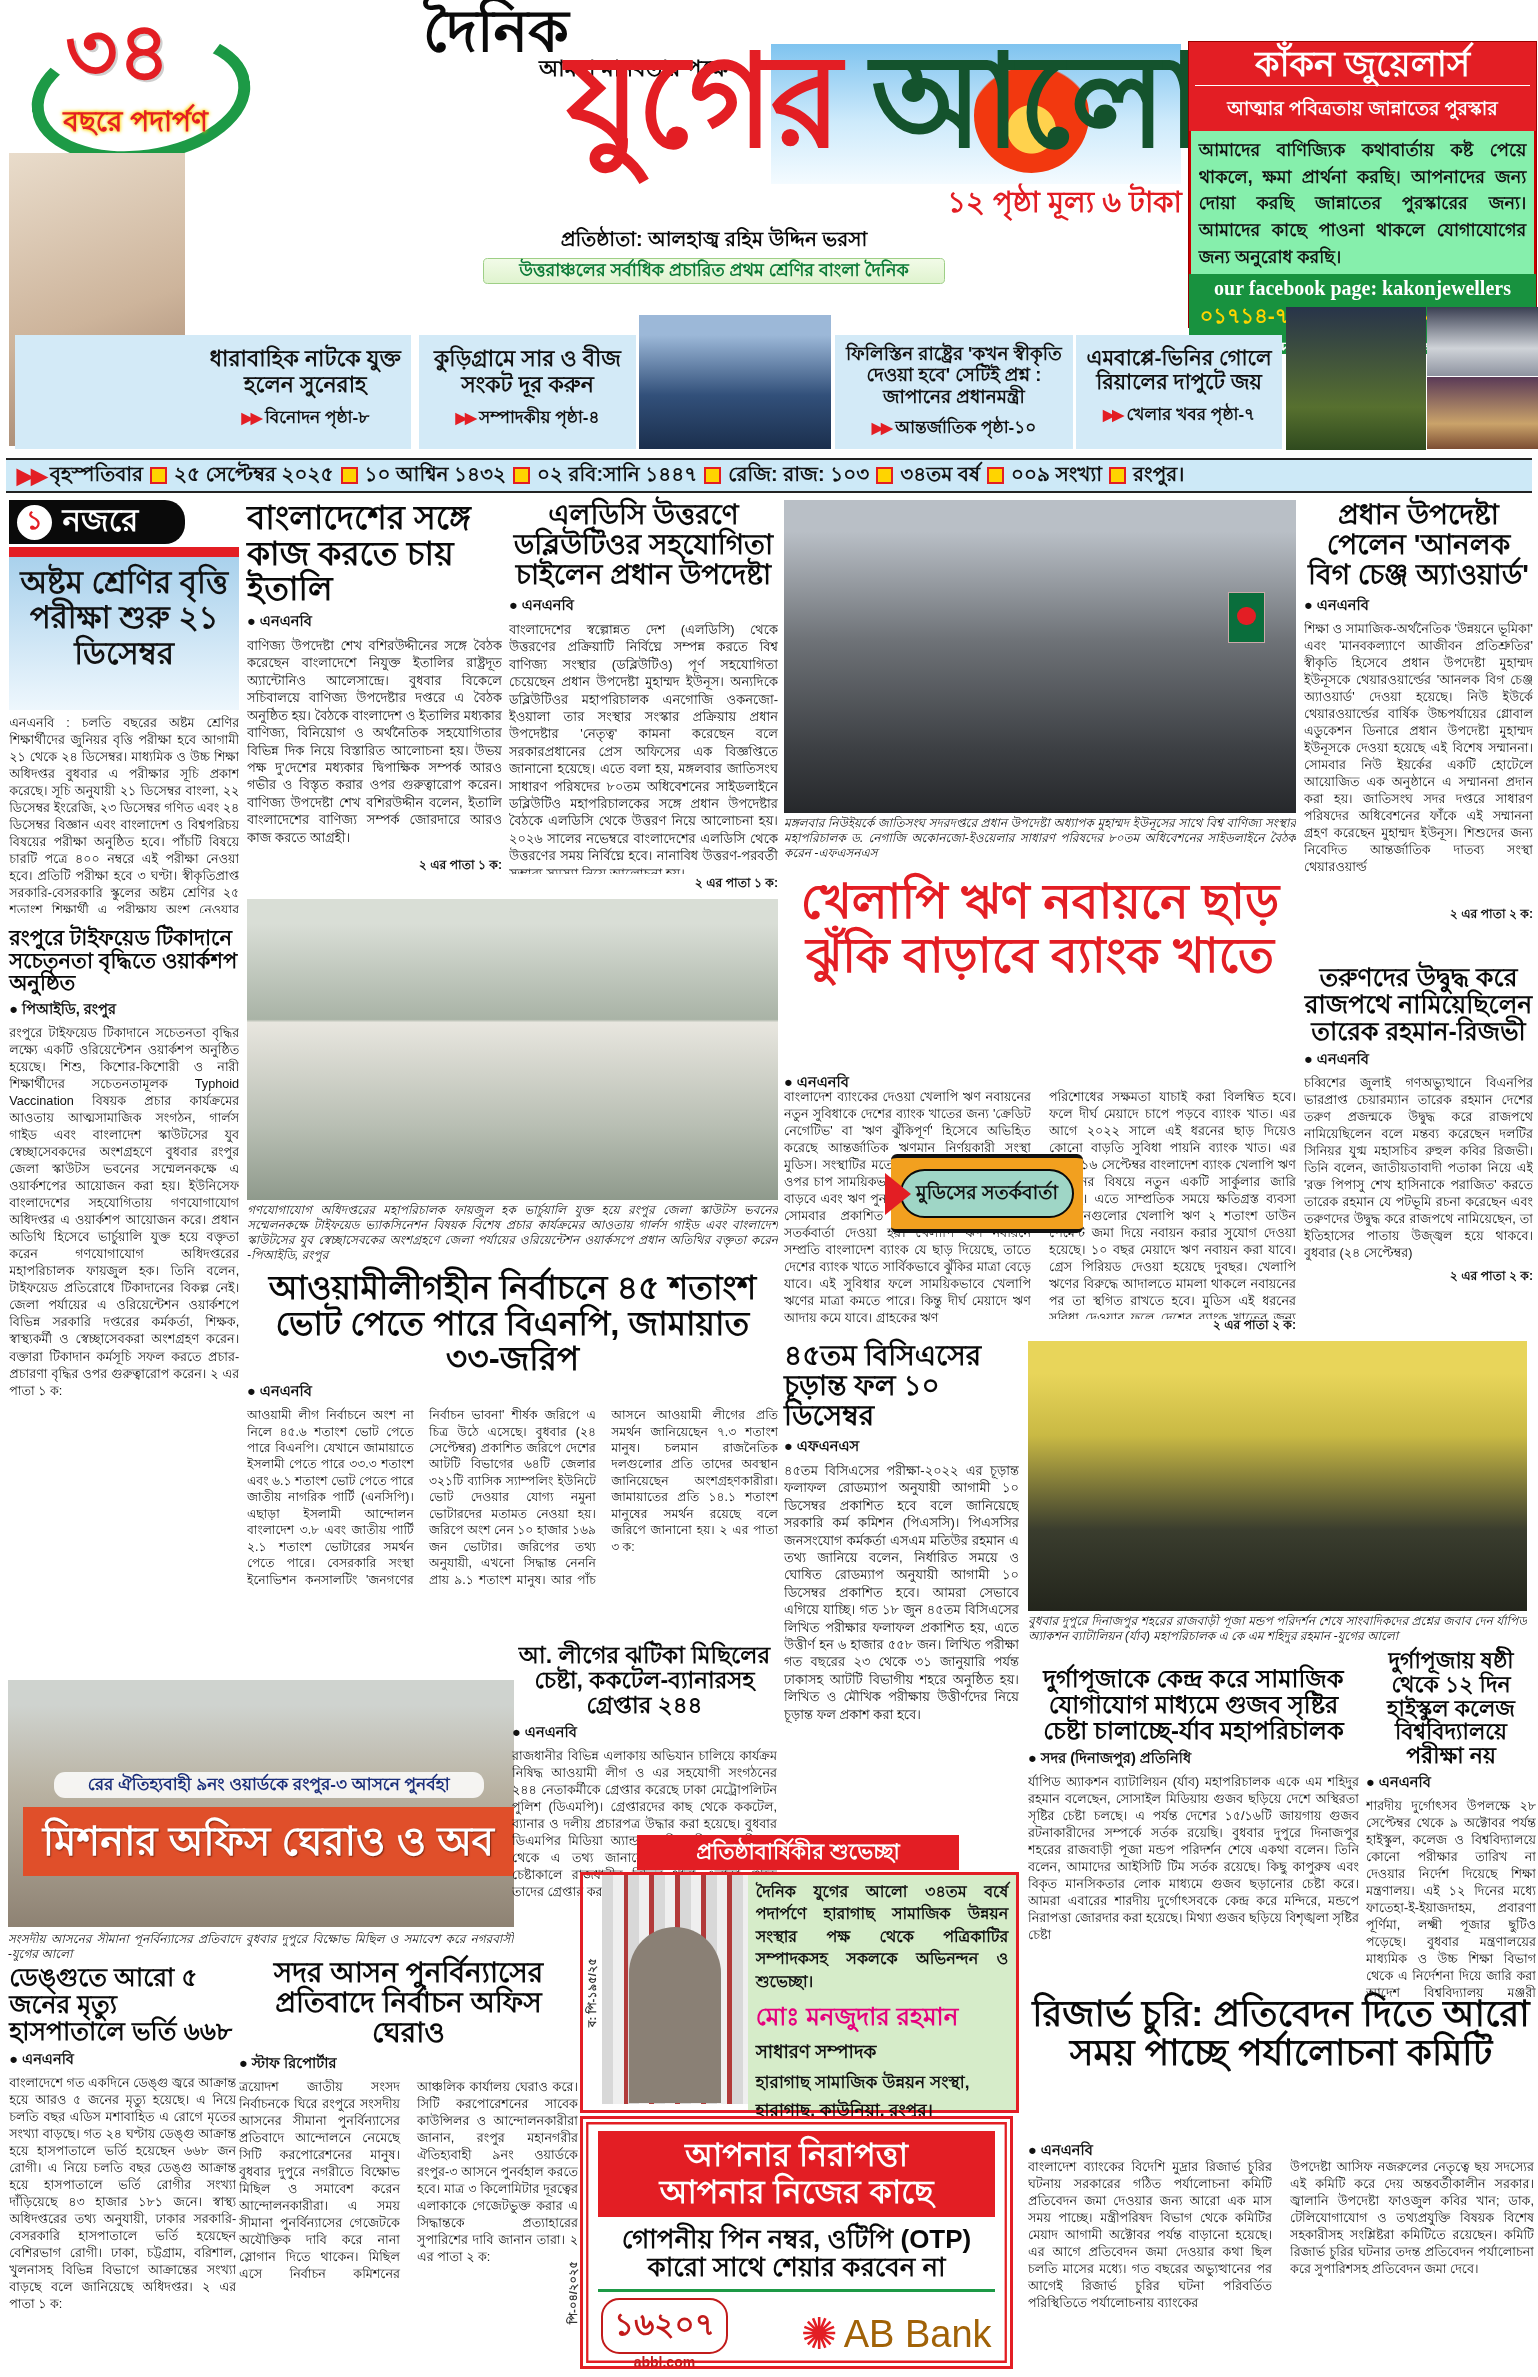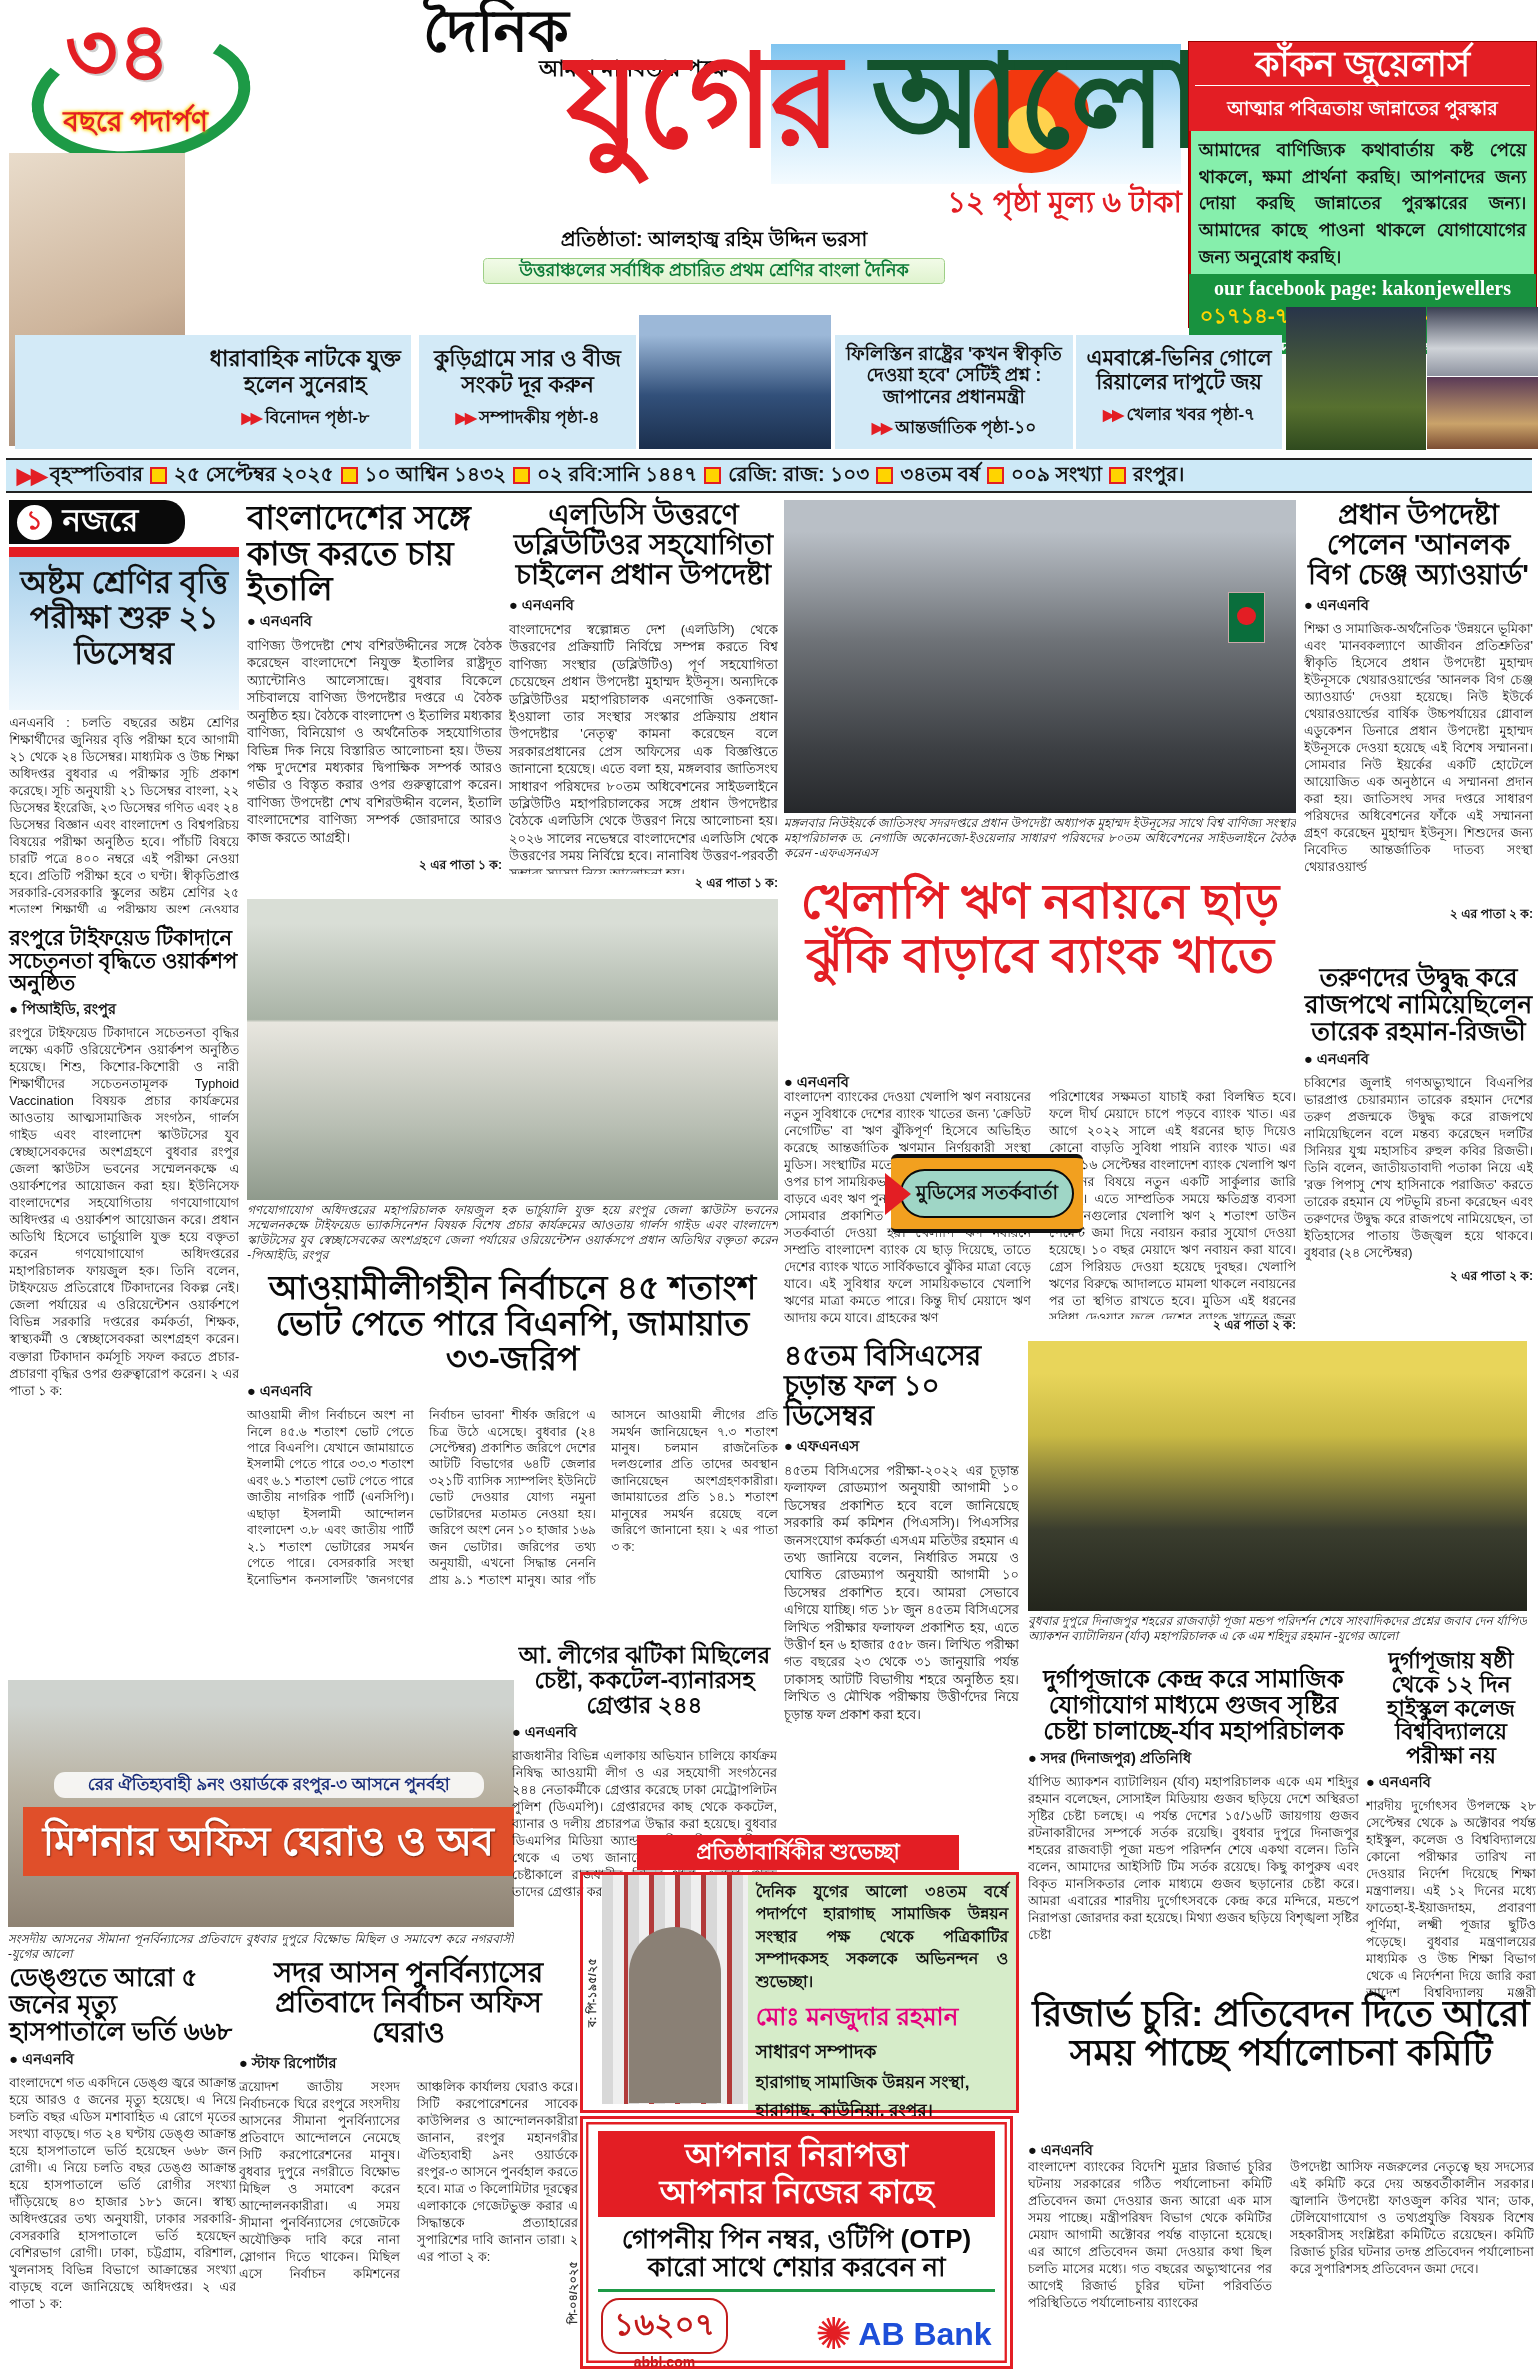--- a/index.html
+++ b/index.html
@@ -289,19 +289,19 @@
     <div class="hl" style="font-size:26px;text-align:center;margin-top:7.7px;">গোপনীয় পিন নম্বর, ওটিপি (OTP)</div>
     <div class="hl" style="font-size:26px;text-align:center;">কারো সাথে শেয়ার করবেন না</div>
     <div style="height:3.8px;background:linear-gradient(90deg,#1d9a46,#1d9a46);margin:7.7px 4.6px 6.1px;"></div>
     <div style="display:flex;align-items:center;justify-content:space-between;padding:0 7.7px;gap:36px;">
       <div style="text-align:center;">
         <div style="color:#c21b1b;font-weight:bold;font-size:31px;border:2.3px solid #c21b1b;border-radius:18.4px;padding:0 10.7px;">১৬২০৭</div>
         <div style="color:#c21b1b;font-size:14px;font-weight:bold;">abbl.com</div>
       </div>
       <div style="display:flex;align-items:center;">
         <span style="color:#e31e24;font-size:44px;line-height:1;margin-right:6.1px;">✺</span>
-        <span style="font-size:32px;font-weight:bold;color:#1d4ed8;">AB Bank</span>
+        <span style="font-size:38px;font-weight:normal;color:#a16207;">AB Bank</span>
       </div>
     </div>
   </div>
 
 </div>
 
 
 </body></html>

